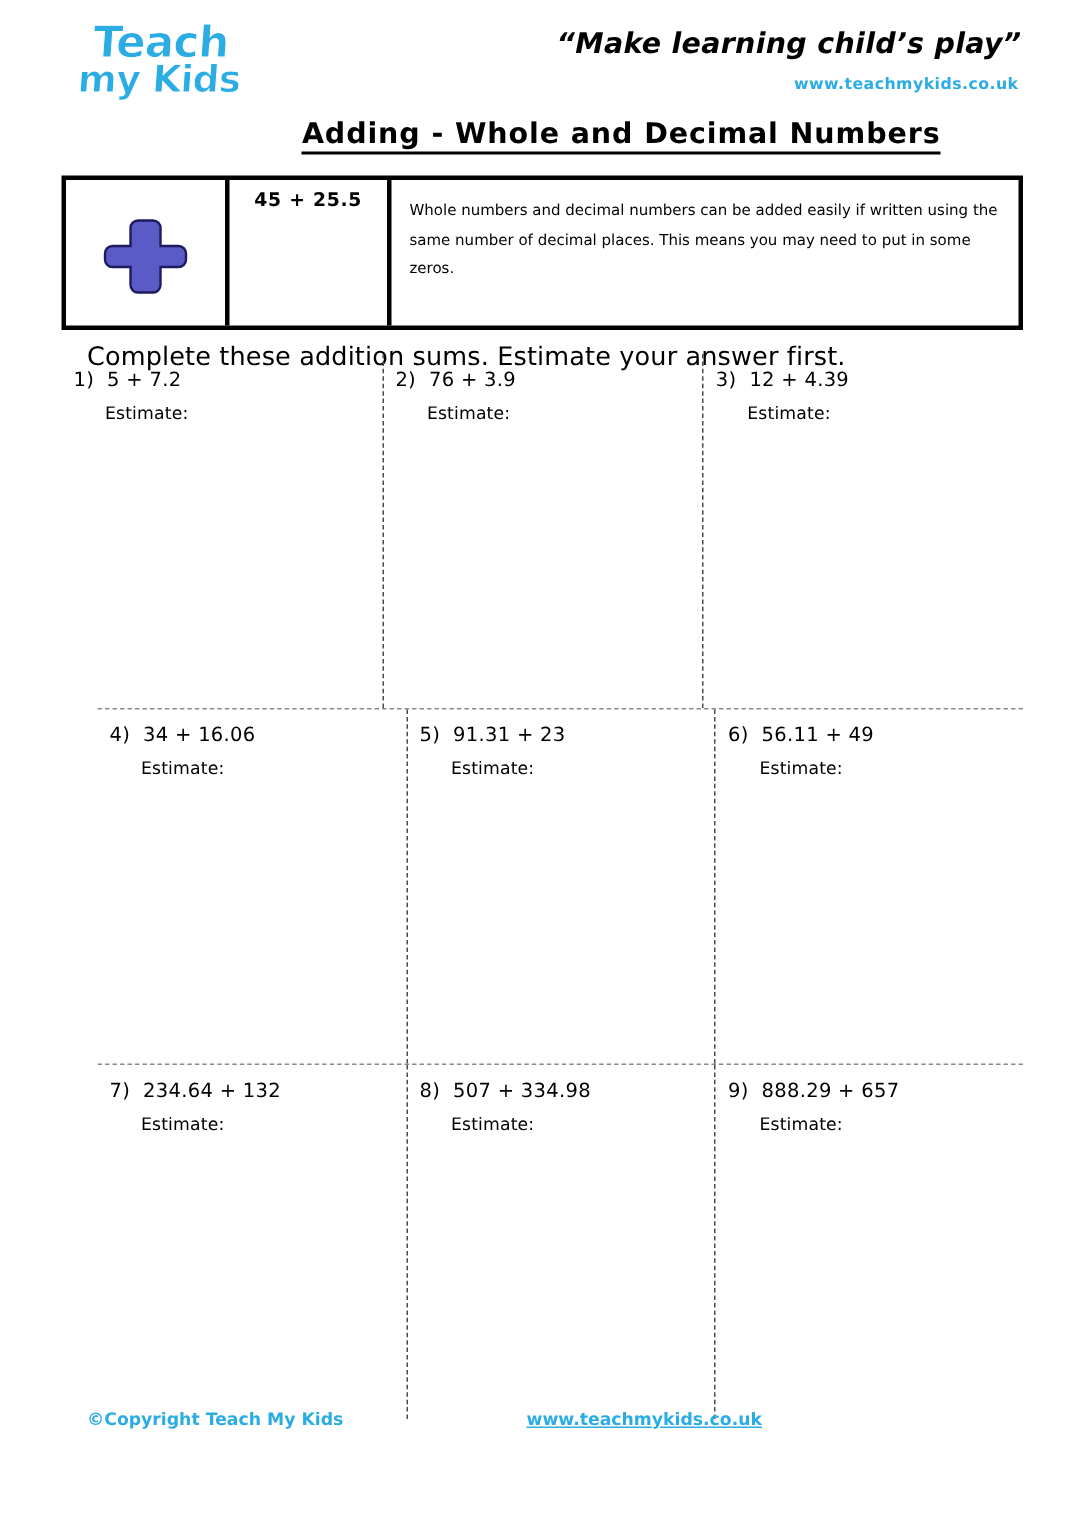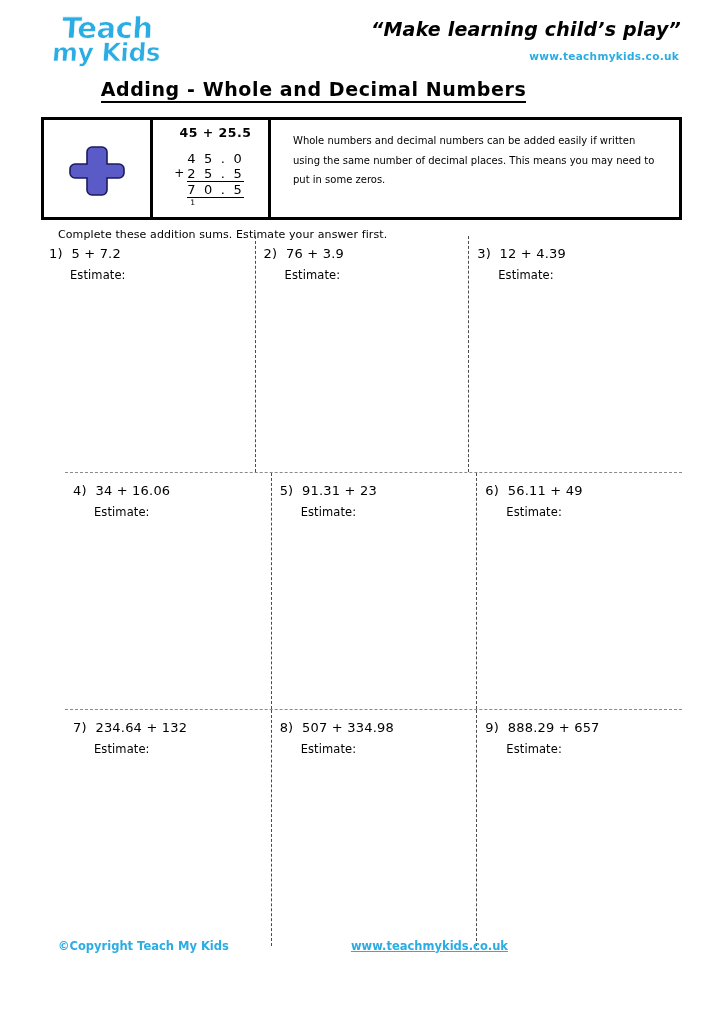--- a/index.html
+++ b/index.html
@@ -71,41 +71,40 @@
     font-size: 10.5px;
     color: #2BACE3;
     letter-spacing: 0.3px;
   }
 
   
   .page-title {
     position: absolute;
     left: 0; top: 78px;
     width: 627px;
-    text-align: center;
+    text-align: right;
     font-family: "DejaVu Sans", sans-serif;
     font-weight: bold;
     font-size: 19px;
     letter-spacing: 0.6px;
   }
   .page-title span {
     border-bottom: 2px solid #000;
     padding-bottom: 1px;
   }
 
   
   .example-box {
     position: absolute;
     left: 41px; top: 117px;
     width: 641px;
     height: 103px;
     border: 3px solid #000;
     box-sizing: border-box;
     display: flex;
-    gap: 10px;
   }
   .ex-cell-plus {
     width: 109px;
     border-right: 3px solid #000;
     box-sizing: border-box;
     display: flex;
     align-items: center;
     justify-content: center;
   }
   .plus-icon { display: block; }
@@ -154,21 +153,21 @@
     font-family: "DejaVu Sans", sans-serif;
     font-size: 10px;
     line-height: 19.5px;
   }
 
   
   .instruction {
     position: absolute;
     left: 58px; top: 228px;
     font-family: "DejaVu Sans", sans-serif;
-    font-size: 11px;
+    font-size: 17px;
     letter-spacing: 0.1px;
     text-align: center;
   }
 
   
   .grid {
     position: absolute;
     left: 41px; top: 236px;
     width: 641px;
     height: 710px;
@@ -245,27 +244,20 @@
 <div class="example-box">
 
   <div class="ex-cell-plus">
     <svg class="plus-icon" width="58" height="58" viewBox="0 0 58 58">
       <path d="M24 7 h10 a5 5 0 0 1 5 5 v12 h12 a5 5 0 0 1 5 5 v4 a5 5 0 0 1 -5 5 h-12 v12 a5 5 0 0 1 -5 5 h-10 a5 5 0 0 1 -5 -5 v-12 h-12 a5 5 0 0 1 -5 -5 v-4 a5 5 0 0 1 5 -5 h12 v-12 a5 5 0 0 1 5 -5 z" fill="#5B5BC8" stroke="#1B1B5E" stroke-width="1.6"></path>
     </svg>
   </div>
 
   <div class="ex-cell-sum">
     <div class="ex-sum-title">45 + 25.5</div>
-    <div class="col-sum">
-      <div class="col-row">4 5 . 0</div>
-      <div class="col-row with-rule">2 5 . 5</div>
-      <span class="col-op" style="top:15px;">+</span>
-      <div class="col-row with-rule">7 0 . 5</div>
-      <div class="carry">1</div>
-    </div>
   </div>
 
   <div class="ex-cell-text">Whole numbers and decimal numbers can be added easily if written using the same number of decimal places.  This means you may need to put in some zeros.</div>
 </div>
 
 <div class="instruction">Complete these addition sums.  Estimate your answer first.</div>
 
 <div class="grid">
 
   <div class="grid-row">

